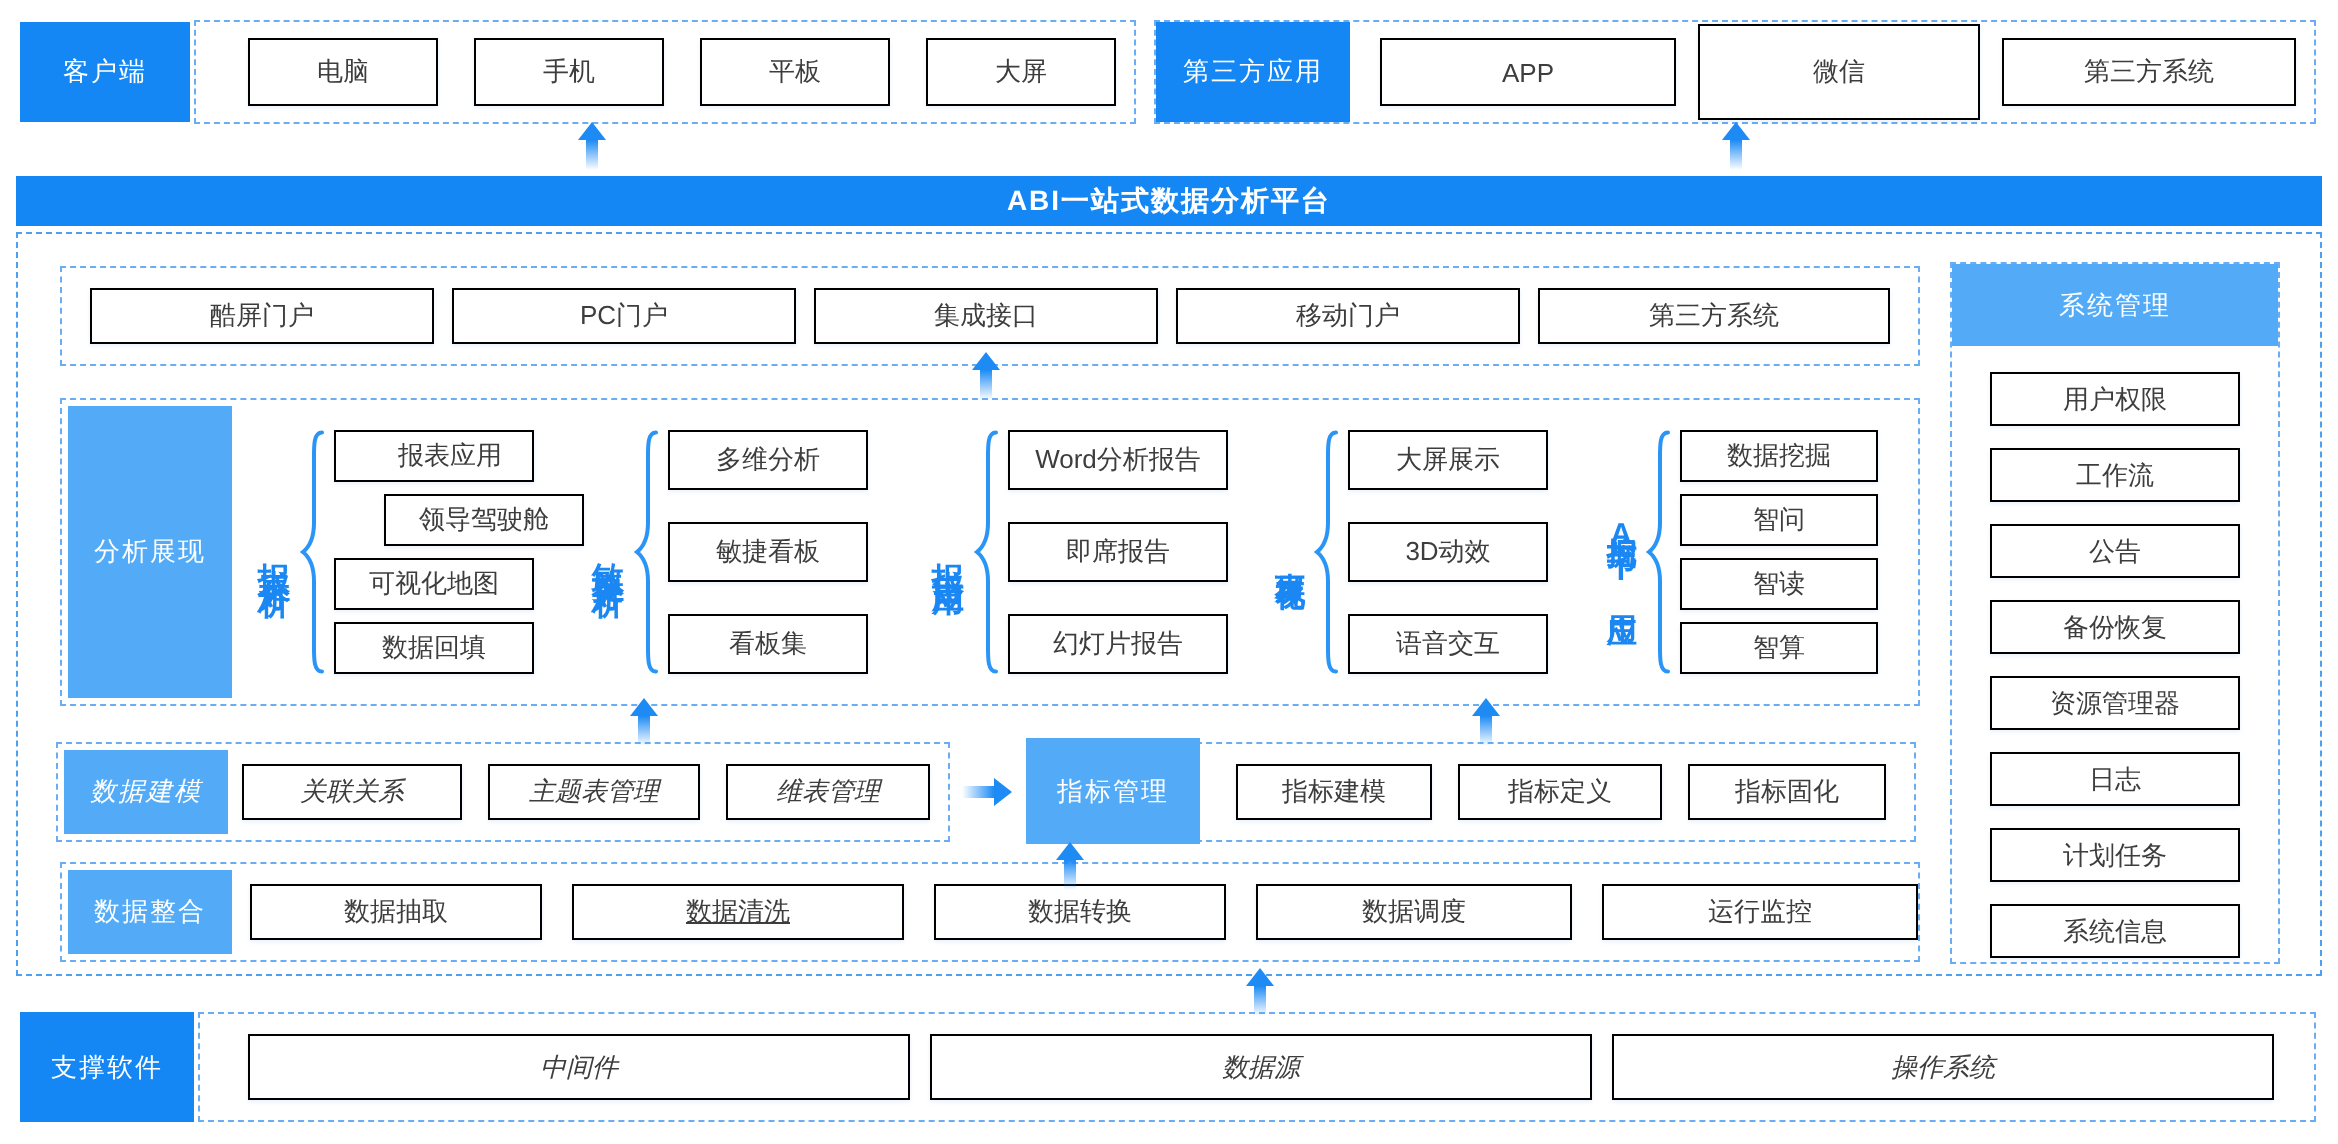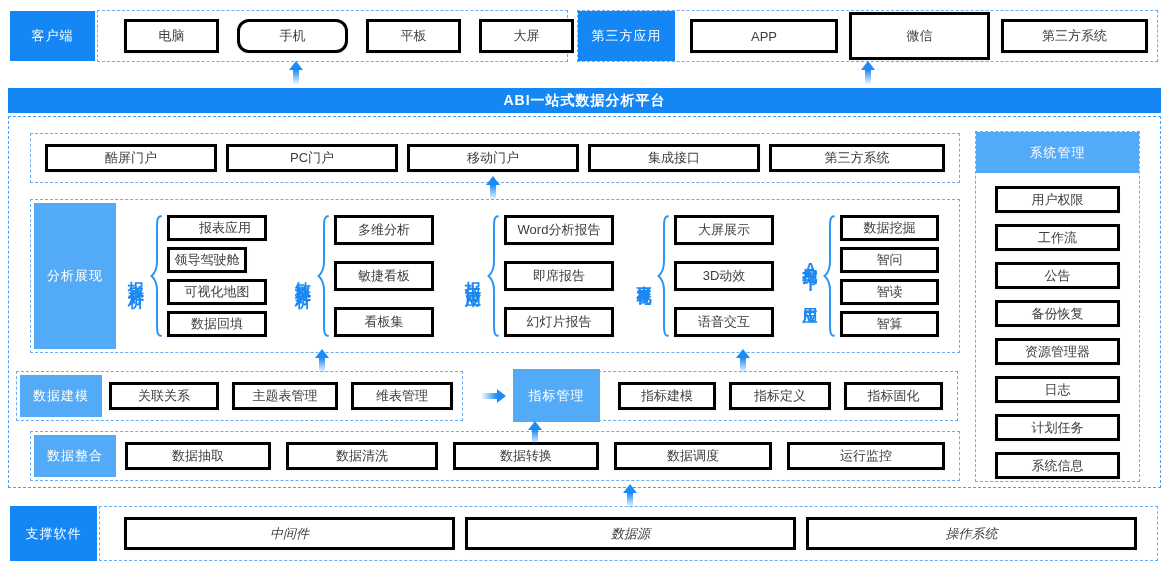--- a/index.html
+++ b/index.html
@@ -11,21 +11,21 @@
     color:#fff;font-size:13px;letter-spacing:1px;}
   .blbl{background:#1487f5;}
   .llbl{background:#53abf7;}
 
   
   .dash{position:absolute;border:1px dashed #6badf4;box-sizing:border-box;}
   .odash{position:absolute;border:1px dashed #4d9ff0;box-sizing:border-box;}
 
   
   .b{display:flex;align-items:center;justify-content:center;background:#fff;
-     border:3px solid #000000;box-sizing:border-box;color:#3d3d3d;font-size:13px;
+     border:1px solid #000000;box-sizing:border-box;color:#3d3d3d;font-size:13px;
      box-shadow:0 1px 2px rgba(40,120,230,0.10);}
 
   
   .banner{position:absolute;left:8px;top:88px;width:1153px;height:25px;background:#1487f5;
     color:#fff;font-weight:bold;font-size:14px;display:flex;align-items:center;justify-content:center;letter-spacing:1px;}
 
   
   .row{position:absolute;display:flex;align-items:center;}
 
   
@@ -55,21 +55,21 @@
 </style>
 </head>
 <body>
 
 <div class="stage">
 
   <div class="blbl" style="left:10px;top:11px;width:85px;height:50px;">客户端</div>
   <div class="dash" style="left:97px;top:10px;width:471px;height:52px;">
     <div class="row" style="left:26px;top:0;height:50px;gap:18px;">
       <div class="b" style="width:95px;height:34px;">电脑</div>
-      <div class="b" style="width:111px;height:34px;border-radius:12px;">手机</div>
+      <div class="b" style="width:95px;height:34px;">手机</div>
       <div class="b" style="width:95px;height:34px;">平板</div>
       <div class="b" style="width:95px;height:34px;">大屏</div>
     </div>
   </div>
 
   <div class="dash" style="left:577px;top:10px;width:581px;height:52px;">
     <div class="row" style="left:112px;top:0;height:50px;gap:11px;">
       <div class="b" style="width:148px;height:34px;">APP</div>
       <div class="b" style="width:141px;height:48px;">微信</div>
       <div class="b" style="width:147px;height:34px;">第三方系统</div>
@@ -87,42 +87,42 @@
     </div>
 
   <div class="banner">ABI一站式数据分析平台</div>
 
   <div class="odash" style="left:8px;top:116px;width:1153px;height:372px;"></div>
 
   <div class="dash" style="left:30px;top:133px;width:930px;height:50px;">
     <div class="row" style="left:14px;top:0;height:48px;gap:9px;">
       <div class="b" style="width:172px;height:28px;">酷屏门户</div>
       <div class="b" style="width:172px;height:28px;">PC门户</div>
+      <div class="b" style="width:172px;height:28px;">集成接口</div>
       <div class="b" style="width:172px;height:28px;">移动门户</div>
-      <div class="b" style="width:172px;height:28px;">集成接口</div>
       <div class="b" style="width:176px;height:28px;">第三方系统</div>
     </div>
   </div>
   <div class="au" style="left:486px;top:176px;">
       <i></i>
       <s></s>
     </div>
 
   <div class="dash" style="left:30px;top:199px;width:930px;height:154px;">
     <div class="llbl" style="left:3px;top:3px;width:82px;height:146px;">分析展现</div>
   </div>
 
   <div class="agrp" style="left:126px;">
     <div class="vlabel">报表分析</div>
     <svg class="brace" viewBox="0 0 13 100" preserveAspectRatio="none">
         <path d="M11 1 C6.5 1 7 7 7 14 L7 38 C7 45 4.5 48 1.5 50 C4.5 52 7 55 7 62 L7 86 C7 93 6.5 99 11 99" fill="none" stroke="#2b95f6" stroke-width="2" stroke-linecap="round" vector-effect="non-scaling-stroke"></path>
       </svg>
     <div class="stack s4">
       <div class="b" style="width:100px;padding-left:16px;">报表应用</div>
-      <div class="b" style="width:80px;">领导驾驶舱</div>
+      <div class="b" style="width:100px;margin-left:25px;">领导驾驶舱</div>
       <div class="b" style="width:100px;">可视化地图</div>
       <div class="b" style="width:100px;">数据回填</div>
     </div>
   </div>
 
   <div class="agrp" style="left:293px;">
     <div class="vlabel">敏捷分析</div>
     <svg class="brace" viewBox="0 0 13 100" preserveAspectRatio="none">
         <path d="M11 1 C6.5 1 7 7 7 14 L7 38 C7 45 4.5 48 1.5 50 C4.5 52 7 55 7 62 L7 86 C7 93 6.5 99 11 99" fill="none" stroke="#2b95f6" stroke-width="2" stroke-linecap="round" vector-effect="non-scaling-stroke"></path>
       </svg>
@@ -172,21 +172,21 @@
 
   <div class="au" style="left:315px;top:349px;">
       <i></i>
       <s></s>
     </div>
   <div class="au" style="left:736px;top:349px;">
       <i></i>
       <s></s>
     </div>
 
-  <div class="dash" style="left:16px;top:371px;width:447px;height:50px;">
+  <div class="dash" style="left:28px;top:371px;width:447px;height:50px;font-style:italic;">
     <div class="llbl" style="left:3px;top:3px;width:82px;height:42px;">数据建模</div>
     <div class="row" style="left:92px;top:0;height:48px;gap:13px;">
       <div class="b" style="width:110px;height:28px;">关联关系</div>
       <div class="b" style="width:106px;height:28px;">主题表管理</div>
       <div class="b" style="width:102px;height:28px;">维表管理</div>
     </div>
   </div>
   <div class="ar" style="left:481px;top:389px;">
       <s></s>
       <i></i>
@@ -201,21 +201,21 @@
   <div class="llbl" style="left:513px;top:369px;width:87px;height:53px;z-index:2;">指标管理</div>
   <div class="au" style="left:528px;top:421px;">
       <i></i>
       <s></s>
     </div>
 
   <div class="dash" style="left:30px;top:431px;width:930px;height:50px;">
     <div class="llbl" style="left:3px;top:3px;width:82px;height:42px;">数据整合</div>
     <div class="row" style="left:94px;top:0;height:48px;gap:15px;">
       <div class="b" style="width:146px;height:28px;">数据抽取</div>
-      <div class="b" style="width:152px;height:28px;">数据清洗</div>
+      <div class="b" style="width:166px;height:28px;text-decoration:underline;">数据清洗</div>
       <div class="b" style="width:146px;height:28px;">数据转换</div>
       <div class="b" style="width:158px;height:28px;">数据调度</div>
       <div class="b" style="width:158px;height:28px;">运行监控</div>
     </div>
   </div>
 
   <div class="syscol">
     <div class="syshead">系统管理</div>
     <div class="sysitems">
       <div class="b">用户权限</div>

